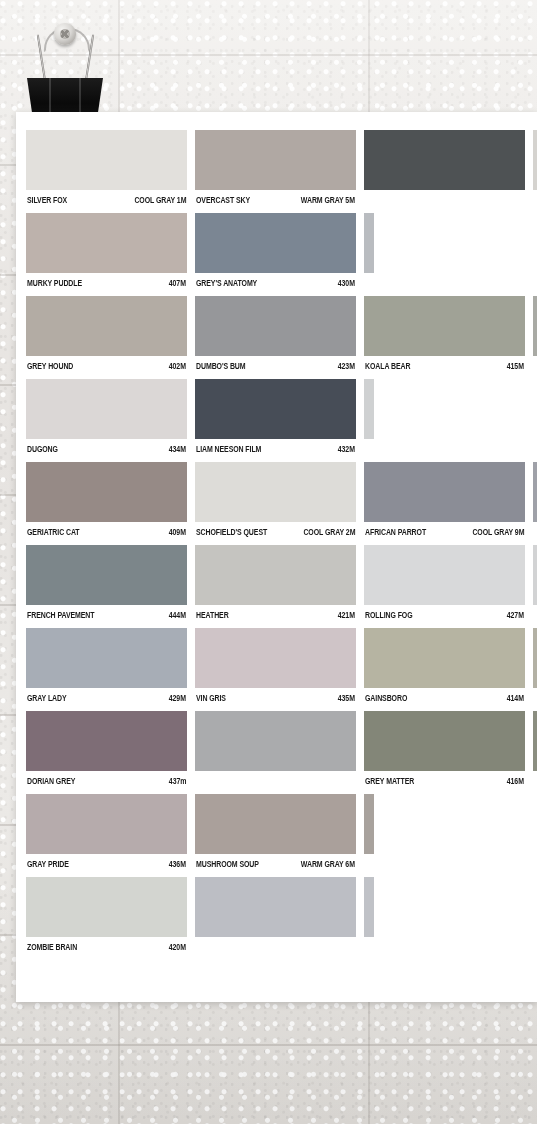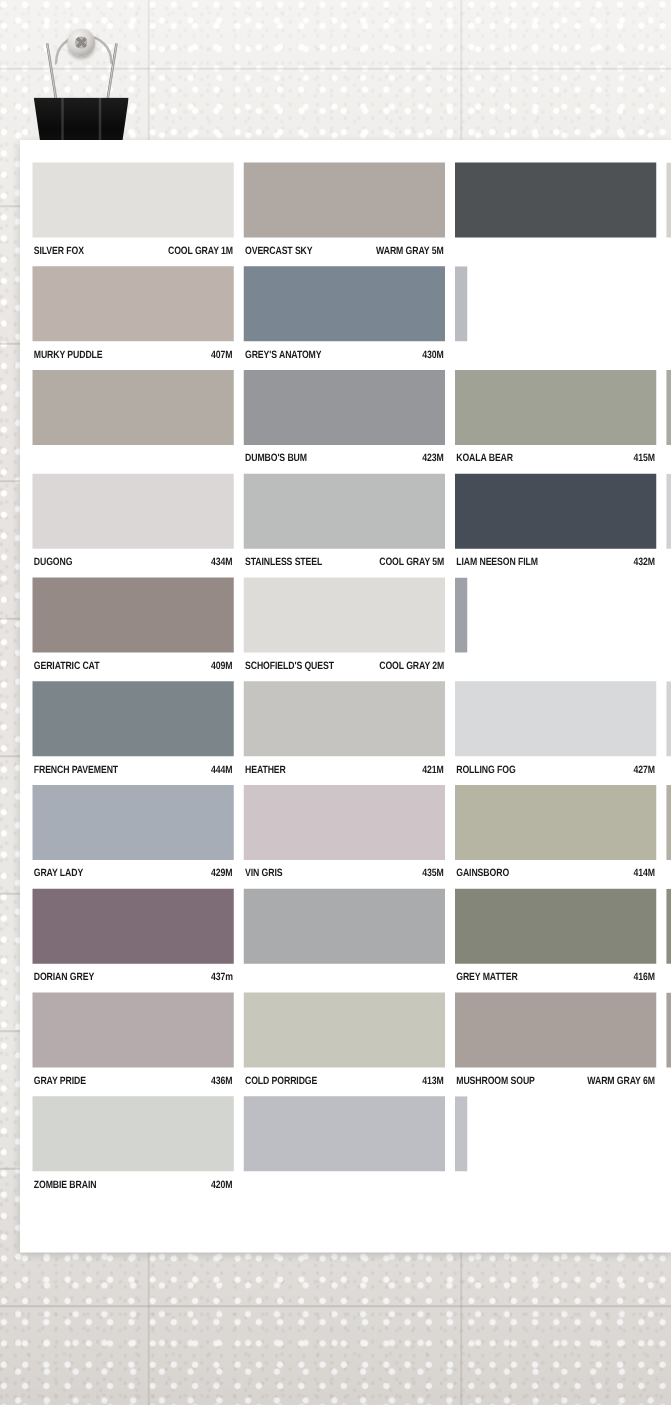--- a/index.html
+++ b/index.html
@@ -218,20 +218,24 @@
               <span class="cd">430M</span>
             </div>
           </div>
           <div class="cell clipped">
             <div class="chip" style="background: rgb(185, 188, 192);"></div>
           </div>
         </div>
         <div class="srow">
           <div class="cell">
             <div class="chip" style="background: rgb(179, 172, 164);"></div>
+            <div class="meta">
+              <span class="nm">GREY HOUND</span>
+              <span class="cd">402M</span>
+            </div>
           </div>
           <div class="cell">
             <div class="chip" style="background: rgb(150, 151, 154);"></div>
             <div class="meta">
               <span class="nm">DUMBO'S BUM</span>
               <span class="cd">423M</span>
             </div>
           </div>
           <div class="cell">
             <div class="chip" style="background: rgb(160, 162, 150);"></div>
@@ -246,27 +250,20 @@
         </div>
         <div class="srow">
           <div class="cell">
             <div class="chip" style="background: rgb(219, 215, 214);"></div>
             <div class="meta">
               <span class="nm">DUGONG</span>
               <span class="cd">434M</span>
             </div>
           </div>
           <div class="cell">
-            <div class="chip" style="background: rgb(187, 189, 189);"></div>
-            <div class="meta">
-              <span class="nm">STAINLESS STEEL</span>
-              <span class="cd">COOL GRAY 5M</span>
-            </div>
-          </div>
-          <div class="cell">
             <div class="chip" style="background: rgb(71, 77, 87);"></div>
             <div class="meta">
               <span class="nm">LIAM NEESON FILM</span>
               <span class="cd">432M</span>
             </div>
           </div>
           <div class="cell clipped">
             <div class="chip" style="background: rgb(207, 209, 210);"></div>
           </div>
         </div>
@@ -278,20 +275,27 @@
               <span class="cd">409M</span>
             </div>
           </div>
           <div class="cell">
             <div class="chip" style="background: rgb(221, 220, 216);"></div>
             <div class="meta">
               <span class="nm">SCHOFIELD'S QUEST</span>
               <span class="cd">COOL GRAY 2M</span>
             </div>
           </div>
+          <div class="cell">
+            <div class="chip" style="background: rgb(139, 141, 150);"></div>
+            <div class="meta">
+              <span class="nm">AFRICAN PARROT</span>
+              <span class="cd">COOL GRAY 9M</span>
+            </div>
+          </div>
           <div class="cell clipped">
             <div class="chip" style="background: rgb(159, 161, 168);"></div>
           </div>
         </div>
         <div class="srow">
           <div class="cell">
             <div class="chip" style="background: rgb(124, 134, 138);"></div>
             <div class="meta">
               <span class="nm">FRENCH PAVEMENT</span>
               <span class="cd">444M</span>
@@ -365,27 +369,20 @@
         </div>
         <div class="srow">
           <div class="cell">
             <div class="chip" style="background: rgb(182, 171, 172);"></div>
             <div class="meta">
               <span class="nm">GRAY PRIDE</span>
               <span class="cd">436M</span>
             </div>
           </div>
           <div class="cell">
-            <div class="chip" style="background: rgb(199, 200, 187);"></div>
-            <div class="meta">
-              <span class="nm">COLD PORRIDGE</span>
-              <span class="cd">413M</span>
-            </div>
-          </div>
-          <div class="cell">
             <div class="chip" style="background: rgb(170, 160, 155);"></div>
             <div class="meta">
               <span class="nm">MUSHROOM SOUP</span>
               <span class="cd">WARM GRAY 6M</span>
             </div>
           </div>
           <div class="cell clipped">
             <div class="chip" style="background: rgb(168, 162, 157);"></div>
           </div>
         </div>

